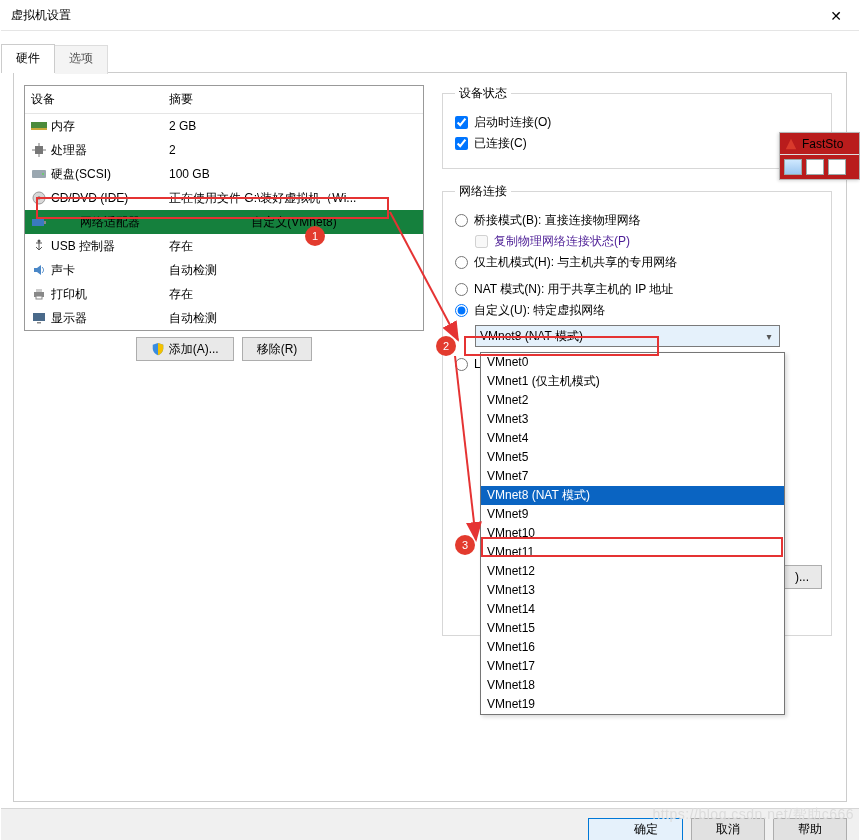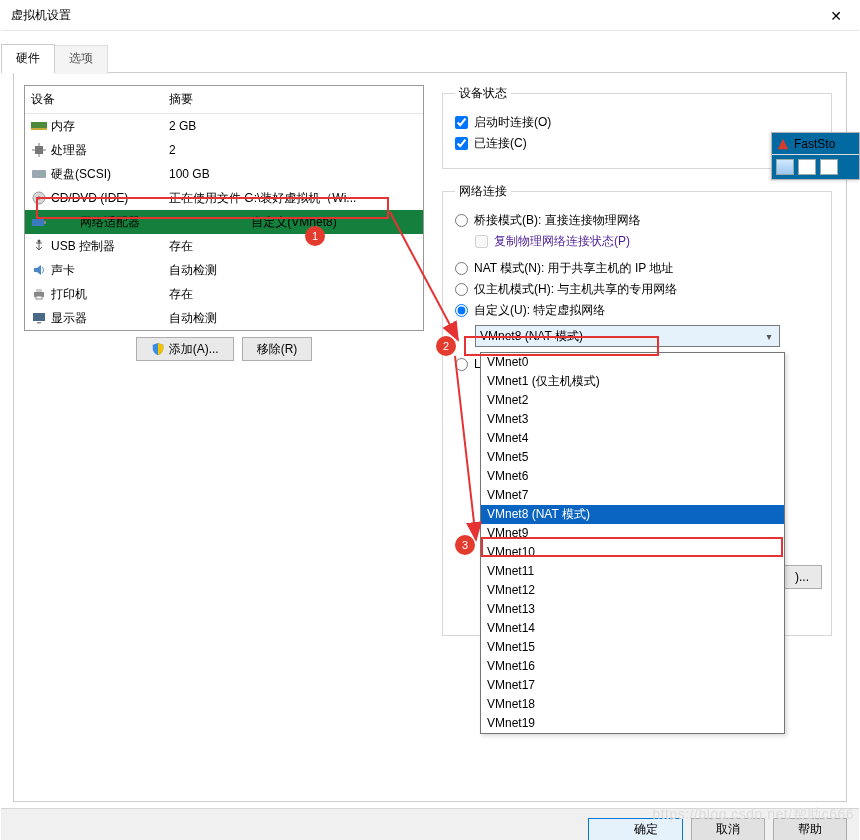--- a/index.html
+++ b/index.html
@@ -220,23 +220,23 @@
   svg.arrow-svg {
     position: absolute;
     pointer-events: none;
     z-index: 90;
   }
 
   
   .fs-bar {
     position: absolute;
     right: 0; top: 132px;
-    width: 89px;
+    width: 81px;
     border: 1px solid #b5b5b5;
-    background: #0369a1;
+    background: #b91c1c;
     box-shadow: -1px 1px 3px rgba(0,0,0,0.15);
     z-index: 200;
     text-align: right;
   }
   .fs-bar .fs-title {
     height: 22px;
     display: flex; align-items: center; gap: 4px;
     padding: 0 4px;
     border-bottom: 1px solid #ddd;
     font-size: 12px;
@@ -416,27 +416,27 @@
 
         <label class="rdo">
           <input type="radio" name="net" style="">
           <span>桥接模式(B): 直接连接物理网络</span>
         </label>
         <label class="rdo sub">
           <input type="checkbox" disabled="" style="">
           <span class="hidden-gray">复制物理网络连接状态(P)</span>
         </label>
 
+        <label class="rdo">
+          <input type="radio" name="net" style="">
+          <span>仅主机模式(H): 与主机共享的专用网络</span>
+        </label>
         <label class="rdo" style="margin-top:10px;">
           <input type="radio" name="net" style="">
           <span>NAT 模式(N): 用于共享主机的 IP 地址</span>
-        </label>
-        <label class="rdo">
-          <input type="radio" name="net" style="">
-          <span>仅主机模式(H): 与主机共享的专用网络</span>
         </label>
         <label class="rdo">
           <input type="radio" name="net" checked="" style="">
           <span>自定义(U): 特定虚拟网络</span>
         </label>
 
         <div class="combo">
           <span>VMnet8 (NAT 模式)</span>
           <span class="arrow">▾</span>
         </div>
@@ -461,21 +461,20 @@
   </div>
 </div>
 
 <div class="dropdown-list" id="dropdown-list">
     <div class="opt">VMnet0</div>
     <div class="opt">VMnet1 (仅主机模式)</div>
     <div class="opt">VMnet2</div>
     <div class="opt">VMnet3</div>
     <div class="opt">VMnet4</div>
     <div class="opt">VMnet5</div>
-    <div class="opt">VMnet6</div>
     <div class="opt">VMnet7</div>
     <div class="opt hi">VMnet8 (NAT 模式)</div>
     <div class="opt">VMnet9</div>
     <div class="opt">VMnet10</div>
     <div class="opt">VMnet11</div>
     <div class="opt">VMnet12</div>
     <div class="opt">VMnet13</div>
     <div class="opt">VMnet14</div>
     <div class="opt">VMnet15</div>
     <div class="opt">VMnet16</div>

